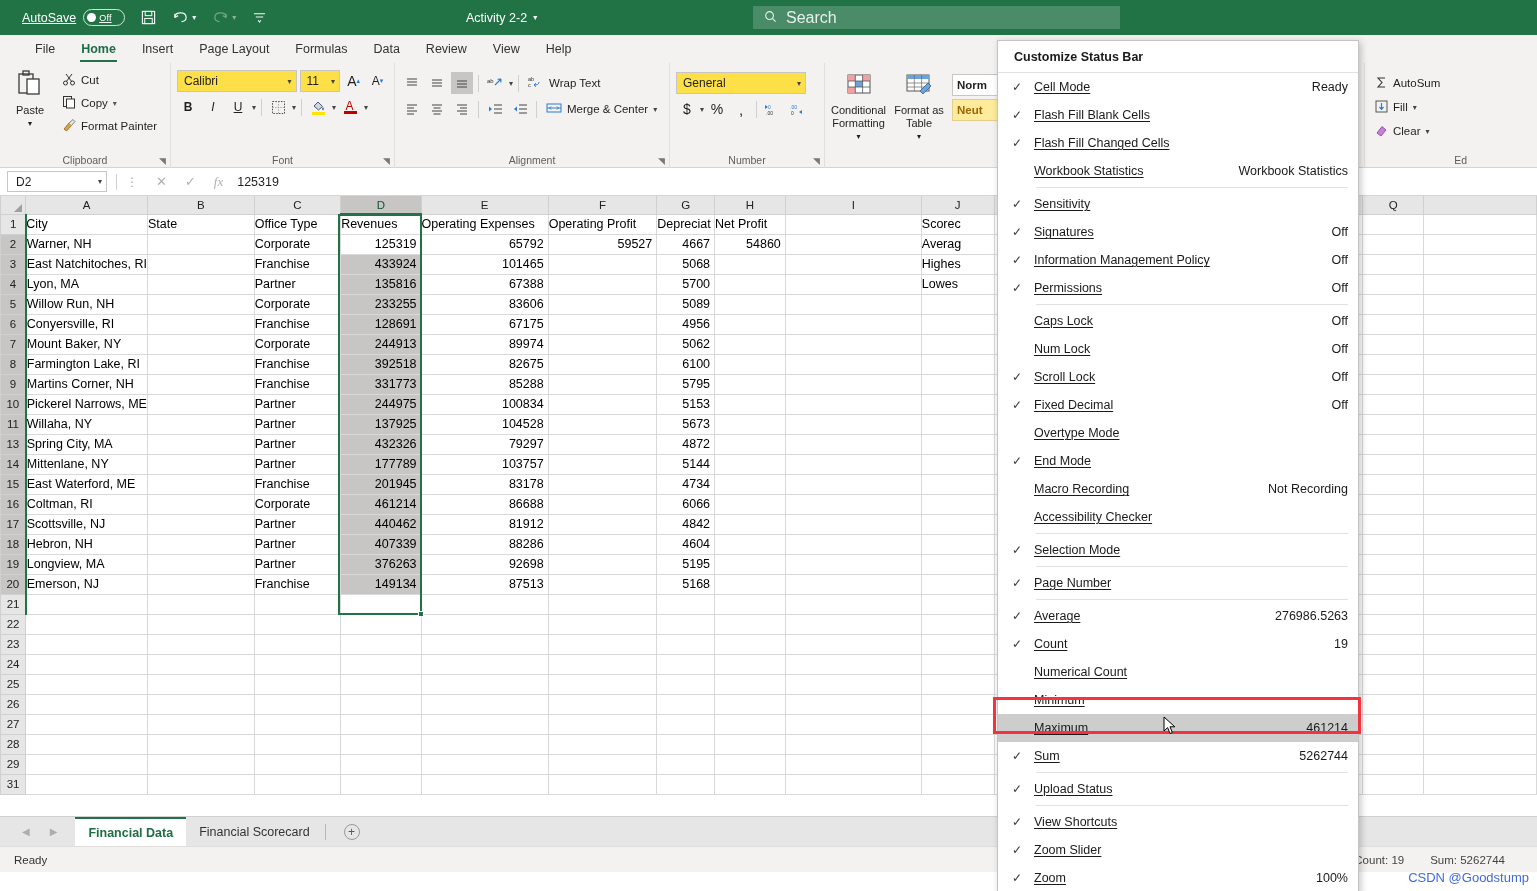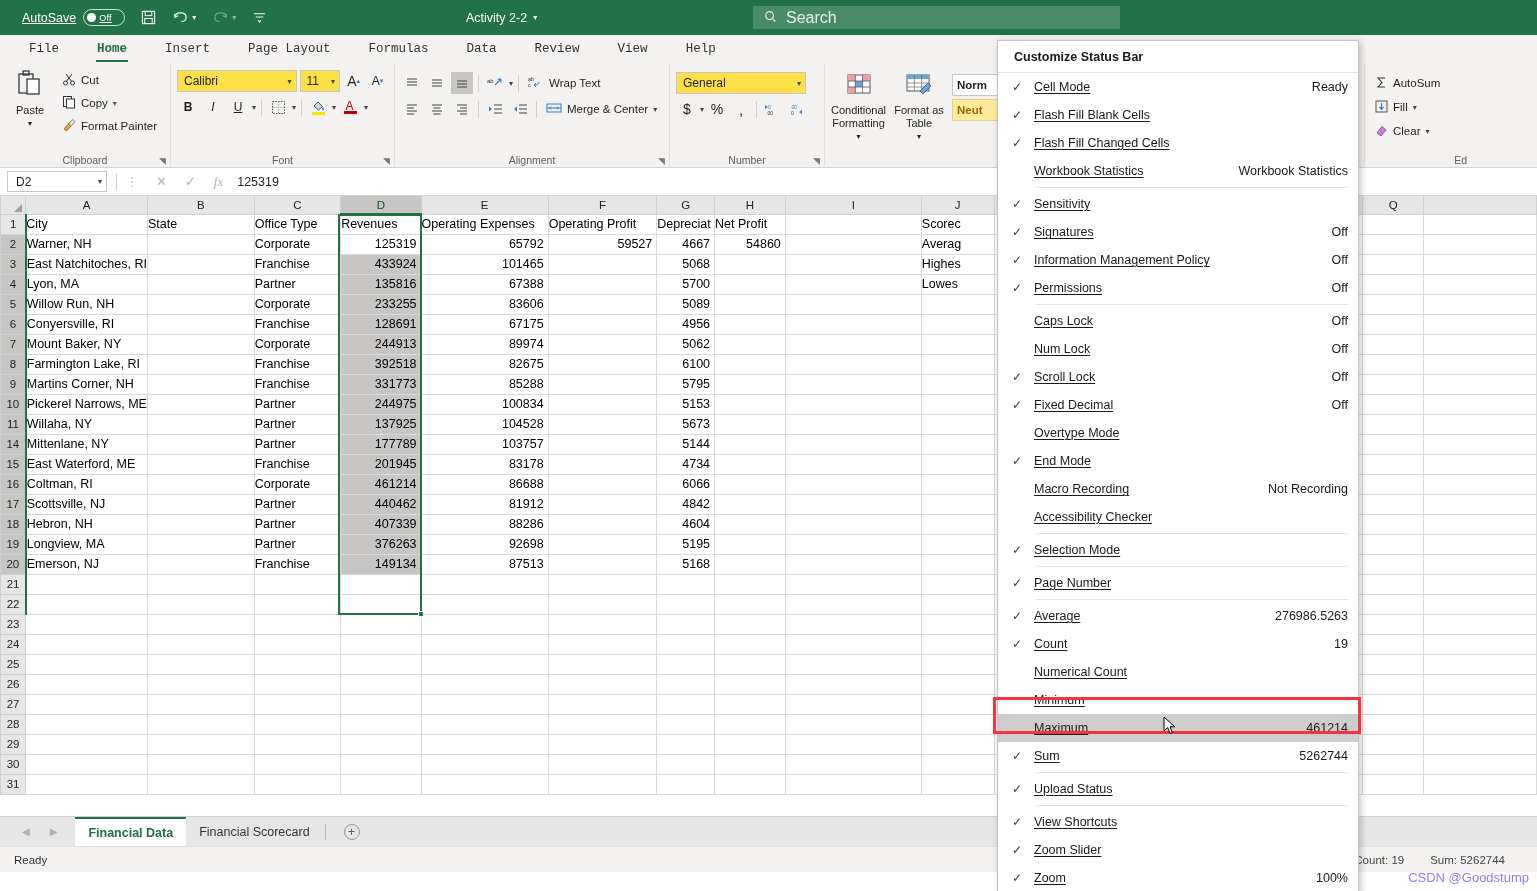--- a/index.html
+++ b/index.html
@@ -33,21 +33,21 @@
   .search-box {
     position: absolute; left: 753px; top: 6px;
     width: 367px; height: 23px; background: #4a8b68;
     display: flex; align-items: center; gap: 9px; padding-left: 11px;
     color: #e7f0ea; font-size: 16px;
   }
 
   
   .ribbon-tabs {
     height: 28px; background: #f3f2f1; display: flex; align-items: flex-end;
-    padding-left: 16px; gap: 12px; border-bottom: none; font-family: Liberation Mono, monospace;
+    padding-left: 22px; gap: 0px; border-bottom: none;
   }
   .rtab {
     padding: 0 13px; height: 27px; line-height: 27px; font-size: 12.5px; color: #333;
     position: relative; cursor: default;
   }
   .rtab.active { color: #1d6f43; font-weight: 600; }
   .rtab.active::after {
     content: ""; position: absolute; left: 12px; right: 12px; bottom: 1px;
     height: 2.5px; background: #217346;
   }
@@ -179,21 +179,21 @@
   .ctx-sep { height: 1px; background: #e4e2e0; margin: 2px 10px 2px 38px; }
   .ul { text-decoration: underline; text-decoration-thickness: 1px; text-underline-offset: 2px; }
   .redbox {
     position: absolute; left: 993px; top: 697px; width: 368px; height: 37px;
     border: 3px solid #f5333f; z-index: 60; pointer-events: none;
   }
   .cursor { position: absolute; left: 1163px; top: 716px; z-index: 70; }
 
   
   .wm {
-    position: absolute; right: 8px; bottom: 6px; font-size: 13px; color: #8b5cf6;
+    position: absolute; right: 8px; bottom: 6px; font-size: 13px; color: #1d4ed8;
     z-index: 80; font-family: "Liberation Sans", sans-serif; opacity:.85;
   }
 </style>
 </head>
 <body>
 
 <div class="titlebar">
   <div class="autosave-wrap">
     <span class="autosave-label">AutoSave</span>
     <span class="toggle">
@@ -865,20 +865,41 @@
           <td class="cell"></td>
           <td class="cell"></td>
           <td class="cell"></td>
           <td class="cell"></td>
           <td class="cell"></td>
           <td class="cell"></td>
           <td class="cell"></td>
           <td class="cell"></td>
         </tr>
         <tr>
+          <th class="rowhdr selected">13</th>
+          <td class="cell">Spring City, MA</td>
+          <td class="cell"></td>
+          <td class="cell">Partner</td>
+          <td class="cell num selrange">432326</td>
+          <td class="cell num">79297</td>
+          <td class="cell num"></td>
+          <td class="cell num">4872</td>
+          <td class="cell num"></td>
+          <td class="cell"></td>
+          <td class="cell"></td>
+          <td class="cell"></td>
+          <td class="cell"></td>
+          <td class="cell"></td>
+          <td class="cell"></td>
+          <td class="cell"></td>
+          <td class="cell"></td>
+          <td class="cell"></td>
+          <td class="cell"></td>
+        </tr>
+        <tr>
           <th class="rowhdr selected">14</th>
           <td class="cell">Mittenlane, NY</td>
           <td class="cell"></td>
           <td class="cell">Partner</td>
           <td class="cell num selrange">177789</td>
           <td class="cell num">103757</td>
           <td class="cell num"></td>
           <td class="cell num">5144</td>
           <td class="cell num"></td>
           <td class="cell"></td>
@@ -1181,41 +1202,20 @@
           <td class="cell"></td>
           <td class="cell"></td>
           <td class="cell"></td>
           <td class="cell"></td>
           <td class="cell"></td>
           <td class="cell"></td>
           <td class="cell"></td>
         </tr>
         <tr>
           <th class="rowhdr">29</th>
-          <td class="cell"></td>
-          <td class="cell"></td>
-          <td class="cell"></td>
-          <td class="cell num"></td>
-          <td class="cell num"></td>
-          <td class="cell num"></td>
-          <td class="cell num"></td>
-          <td class="cell num"></td>
-          <td class="cell"></td>
-          <td class="cell"></td>
-          <td class="cell"></td>
-          <td class="cell"></td>
-          <td class="cell"></td>
-          <td class="cell"></td>
-          <td class="cell"></td>
-          <td class="cell"></td>
-          <td class="cell"></td>
-          <td class="cell"></td>
-        </tr>
-        <tr>
-          <th class="rowhdr">30</th>
           <td class="cell"></td>
           <td class="cell"></td>
           <td class="cell"></td>
           <td class="cell num"></td>
           <td class="cell num"></td>
           <td class="cell num"></td>
           <td class="cell num"></td>
           <td class="cell num"></td>
           <td class="cell"></td>
           <td class="cell"></td>

